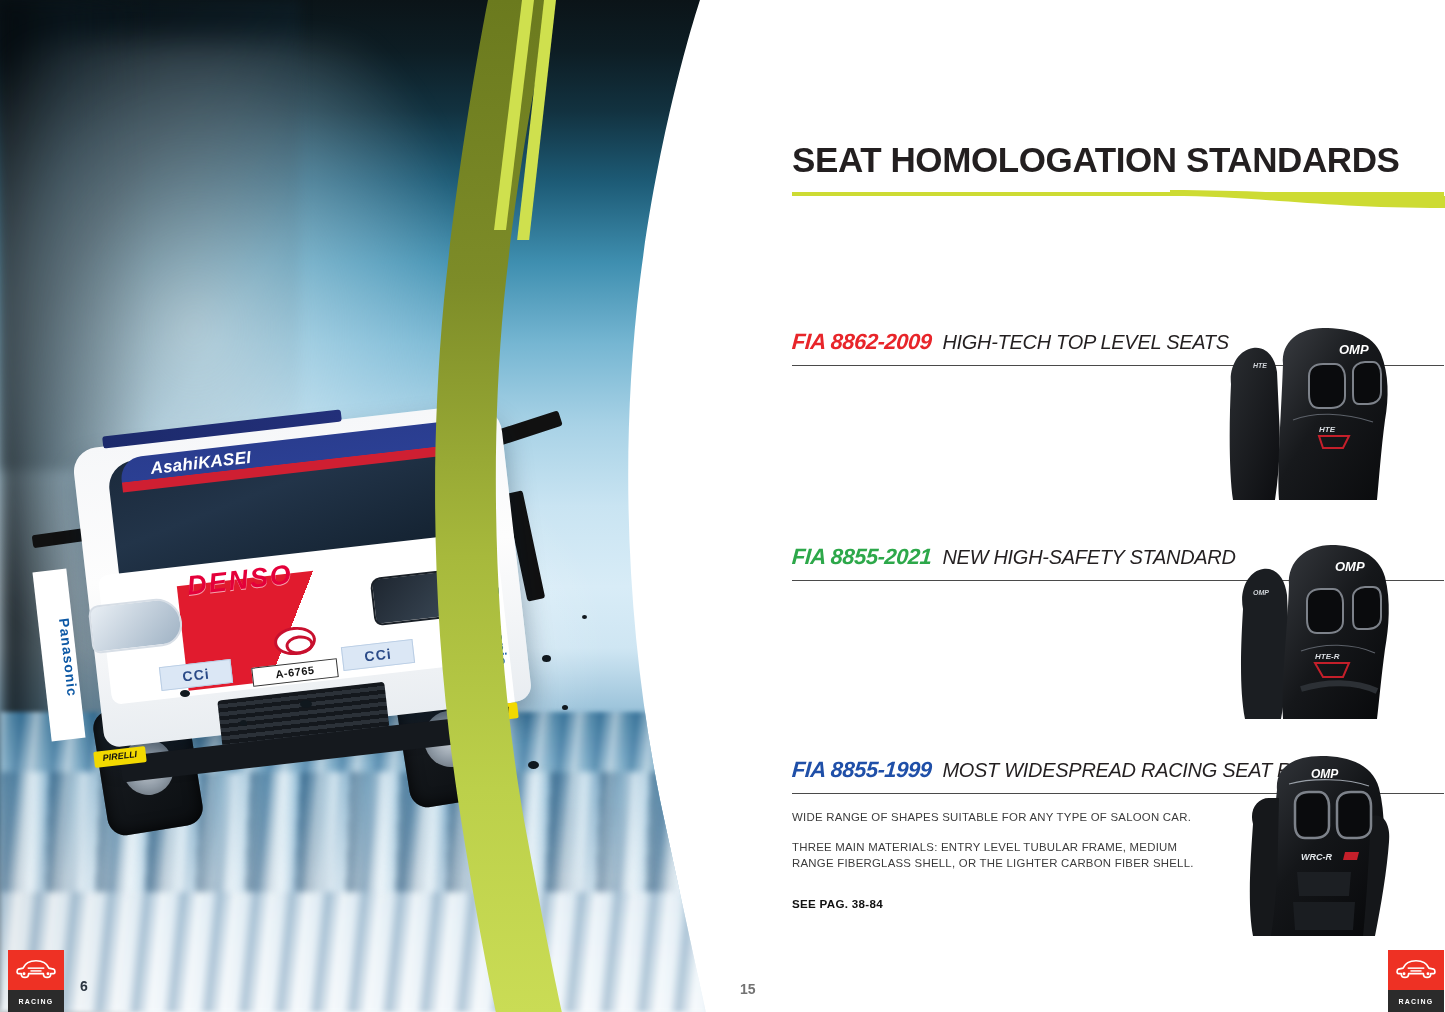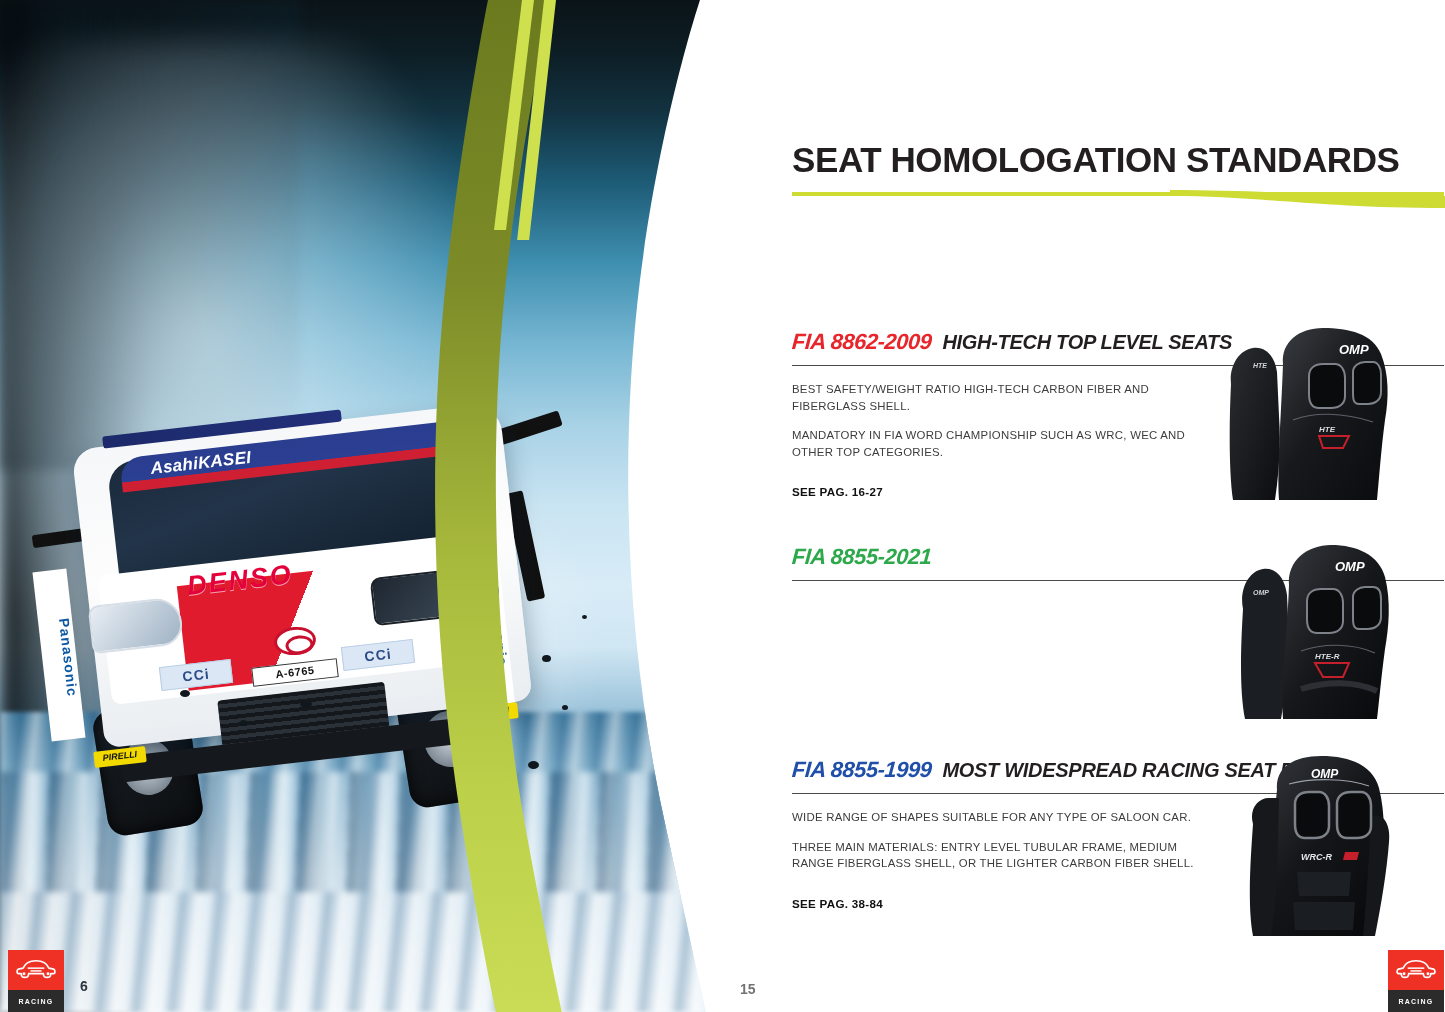--- a/index.html
+++ b/index.html
@@ -202,21 +202,21 @@
   .sec-head { display:flex; align-items:baseline; gap:11px; height:30px; }
   .fia-code {
     font-size:22px; font-weight:bold; font-style:italic; letter-spacing:-.5px;
     white-space:nowrap; font-family:"Liberation Sans",sans-serif;
     transform:skewX(-4deg);
   }
   .fia-red   { color:#e8252a; }
   .fia-green { color:#2da84a; }
   .fia-blue  { color:#1f4fa8; }
   .sec-title {
-    font-size:20px; font-weight:bold; font-style:italic; color:#231f20;
+    font-size:20px; font-weight:normal; font-style:italic; color:#231f20;
     letter-spacing:-.3px; white-space:nowrap;
   }
   .sec-rule { margin-top:6px; width:652px; height:1px; background:#4a4a4a; }
 
   .sec-body { margin-top:15px; width:430px; }
   .sec-p { font-size:11.4px; color:#3c3c3c; line-height:1.45; letter-spacing:.25px; margin-bottom:13px; }
   .sec-see { margin-top:25px; font-size:11.6px; font-weight:bold; color:#111; letter-spacing:.3px; }
 
   
   .seat-wrap { position:absolute; right:0; width:200px; height:185px; }
@@ -310,25 +310,20 @@
     <div class="page-title">SEAT HOMOLOGATION STANDARDS</div>
     <div class="title-rule"></div>
     <div class="title-swoosh"></div>
 
     <div class="section sec-1">
       <div class="sec-head">
         <span class="fia-code fia-red">FIA 8862-2009</span>
         <span class="sec-title">HIGH-TECH TOP LEVEL SEATS</span>
       </div>
       <div class="sec-rule"></div>
-      <div class="sec-body">
-        <div class="sec-p">BEST SAFETY/WEIGHT RATIO HIGH-TECH CARBON  FIBER AND FIBERGLASS SHELL.</div>
-        <div class="sec-p">MANDATORY IN FIA WORD CHAMPIONSHIP SUCH AS WRC, WEC AND OTHER TOP CATEGORIES.</div>
-        <div class="sec-see">SEE PAG. 16-27</div>
-      </div>
     </div>
 
     <div class="seat-wrap sw-1">
       <svg viewBox="0 0 200 185" width="200" height="185">
         <defs>
           <linearGradient id="sg1" x1="0" y1="0" x2="1" y2="1">
             <stop offset="0%" stop-color="#3a3d42"></stop>
               <stop offset="45%" stop-color="#17191c"></stop>
               <stop offset="100%" stop-color="#0a0b0d"></stop>
           </linearGradient>
@@ -345,20 +340,21 @@
         <text x="30" y="44" font-family="Liberation Sans, sans-serif" font-size="7" font-weight="bold" font-style="italic" fill="#cfd3d8">HTE</text>
         <text x="96" y="108" font-family="Liberation Sans, sans-serif" font-size="8" font-weight="bold" font-style="italic" fill="#d8dce1">HTE</text>
         <path d="M96,112 L126,112 L120,124 L100,124 Z" fill="none" stroke="#c41f2a" stroke-width="2"></path>
         <path d="M70,96 C90,88 120,88 150,98" fill="none" stroke="#5c6169" stroke-width="1.2"></path>
       </svg>
     </div>
 
     <div class="section sec-2">
       <div class="sec-head">
         <span class="fia-code fia-green">FIA 8855-2021</span>
+        <span class="sec-title">NEW HIGH-SAFETY STANDARD</span>
       </div>
       <div class="sec-rule"></div>
     </div>
 
     <div class="seat-wrap sw-2">
       <svg viewBox="0 0 200 185" width="200" height="185">
         <defs>
           <linearGradient id="sg2" x1="0" y1="0" x2="1" y2="1">
             <stop offset="0%" stop-color="#35383d"></stop>
               <stop offset="50%" stop-color="#15171a"></stop>

